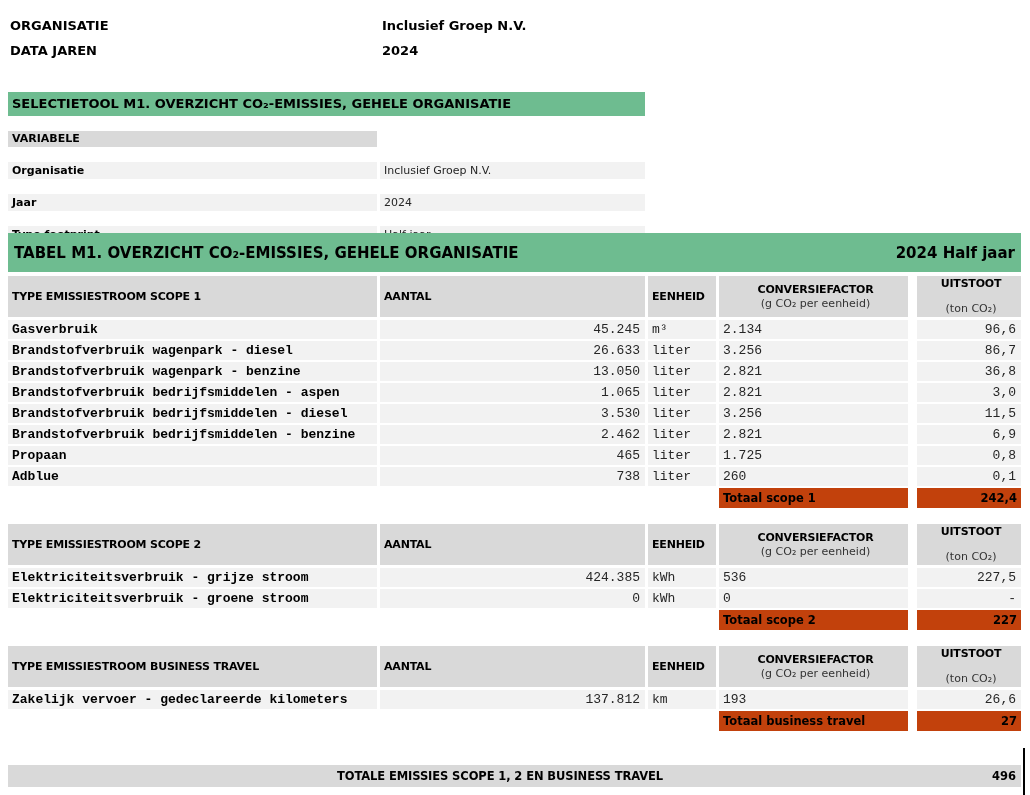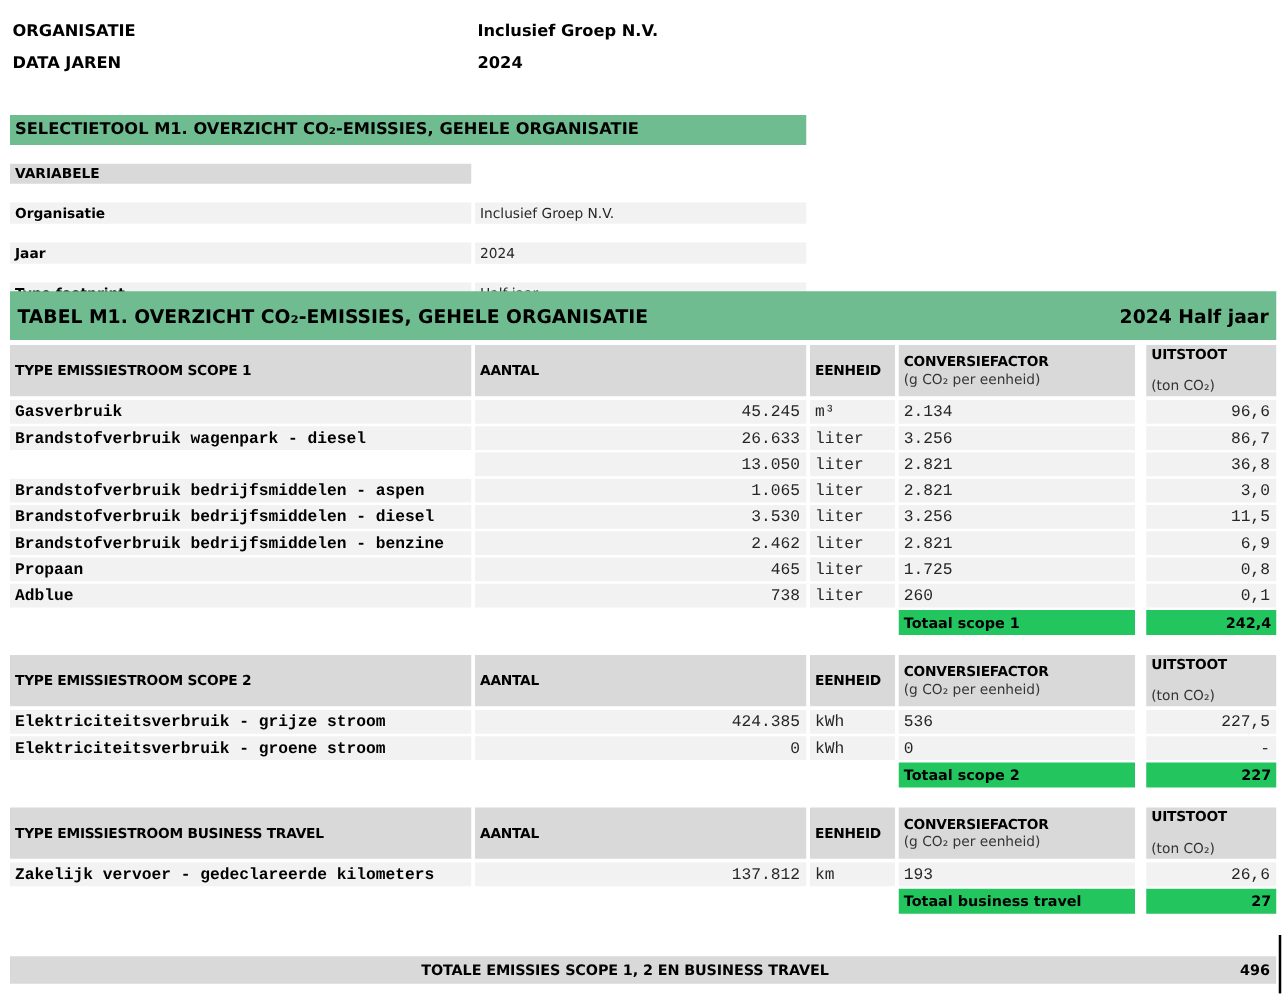--- a/index.html
+++ b/index.html
@@ -23,30 +23,30 @@
   
   .main{position:absolute;left:8px;top:233px;width:1013px;}
   .band{background:var(--green);height:39px;display:flex;align-items:center;justify-content:space-between;padding:0 6px;box-sizing:border-box;margin-bottom:4px;}
   .band .t{font-size:15px;font-weight:bold;white-space:nowrap;}
   .grid9{display:grid;grid-template-columns:369px 3px 265px 3px 68px 3px 189px 9px 104px;}
   .c1{grid-column:1;} .c2{grid-column:3;} .c3{grid-column:5;} .c4{grid-column:7;} .c5{grid-column:9;gap:11px;}
   .section{margin-top:0;}
   .section + .section{margin-top:16px;}
   .sec-header{height:41px;margin-bottom:3px;}
   .sec-header .hcell{background:#d9d9d9;display:flex;align-items:center;font-size:11px;font-weight:bold;padding-left:4px;box-sizing:border-box;letter-spacing:-0.2px;}
-  .sec-header .hcell.two{flex-direction:column;align-items:flex-start;justify-content:center;line-height:14px;}
+  .sec-header .hcell.two{flex-direction:column;align-items:center;justify-content:center;line-height:14px;}
   .sec-header .sub{font-weight:normal;color:#333;letter-spacing:0;}
   .data-row{height:19px;margin-bottom:2px;}
   .data-row .dcell{background:#f2f2f2;height:19px;line-height:19px;font-size:13px;box-sizing:border-box;white-space:nowrap;overflow:hidden;font-family:Liberation Mono, monospace;}
   .data-row .dcell.lbl{font-weight:bold;padding-left:4px;}
   .data-row .dcell.num{text-align:right;padding-right:5px;color:#262626;}
   .data-row .dcell.unit{padding-left:4px;color:#262626;}
   .data-row .dcell.factor{padding-left:4px;color:#262626;}
   .total-row{height:20px;}
-  .total-row .tcell{background:#22c55e;height:20px;line-height:20px;font-size:11.5px;font-weight:bold;box-sizing:border-box;}
+  .total-row .tcell{background:#c2410c;height:20px;line-height:20px;font-size:11.5px;font-weight:bold;box-sizing:border-box;}
   .total-row .tcell.lbl{padding-left:4px;}
   .total-row .tcell.val{text-align:right;padding-right:4px;}
   
   .grand{position:absolute;left:8px;top:765px;width:1013px;height:22px;background:#d9d9d9;display:flex;align-items:center;}
   .grand .glabel{flex:1;text-align:center;font-size:11.5px;font-weight:bold;letter-spacing:-0.1px;}
   .grand .gvalue{font-size:11.5px;font-weight:bold;padding-right:5px;}
   .page-break-line{position:absolute;left:1023px;top:748px;width:2px;height:47px;background:#000;}
   :root{--green:#6ebc90;}
 </style>
 </head>
@@ -116,20 +116,21 @@
 
   <div class="grid9 data-row">
     <div class="dcell lbl c1">Brandstofverbruik wagenpark - diesel</div>
     <div class="dcell num c2">26.633</div>
     <div class="dcell unit c3">liter</div>
     <div class="dcell factor c4">3.256</div>
     <div class="dcell num c5">86,7</div>
   </div>
 
   <div class="grid9 data-row">
+    <div class="dcell lbl c1">Brandstofverbruik wagenpark - benzine</div>
     <div class="dcell num c2">13.050</div>
     <div class="dcell unit c3">liter</div>
     <div class="dcell factor c4">2.821</div>
     <div class="dcell num c5">36,8</div>
   </div>
 
   <div class="grid9 data-row">
     <div class="dcell lbl c1">Brandstofverbruik bedrijfsmiddelen - aspen</div>
     <div class="dcell num c2">1.065</div>
     <div class="dcell unit c3">liter</div>

